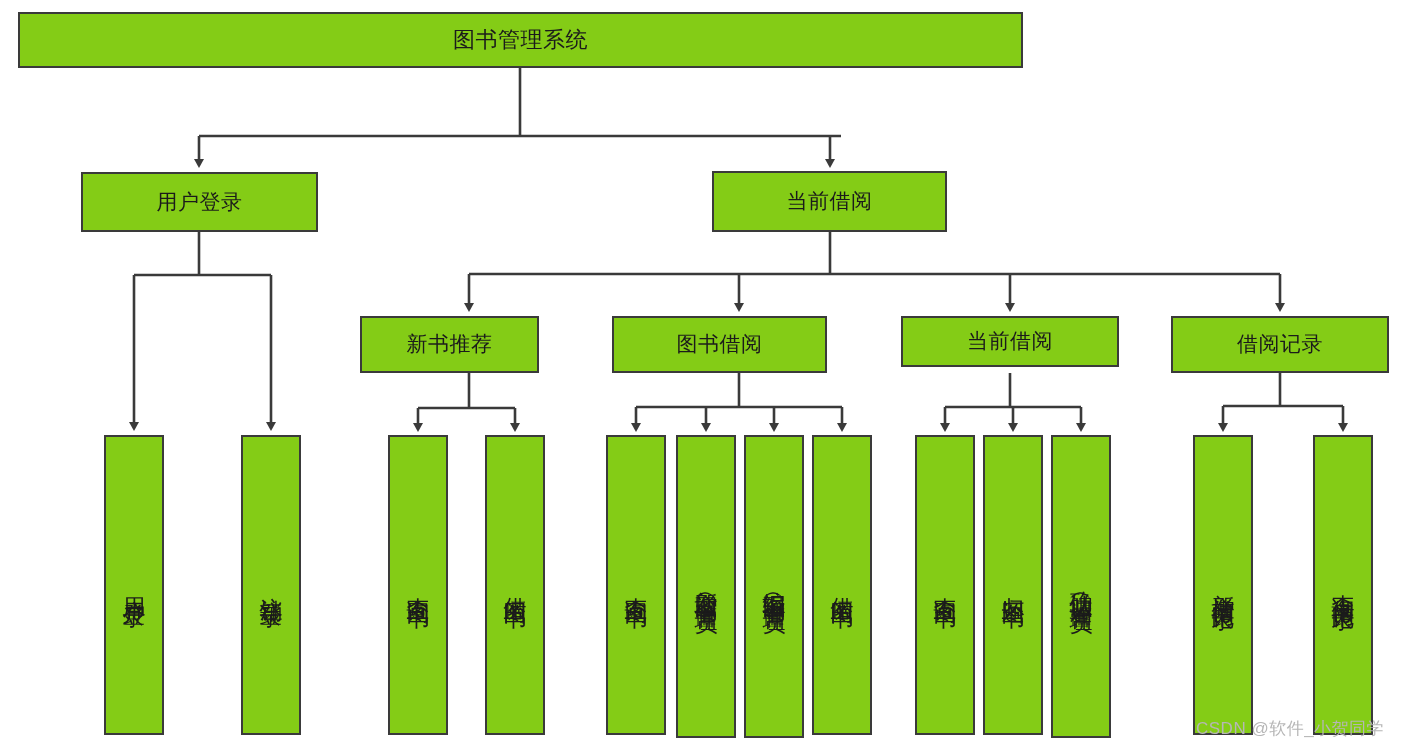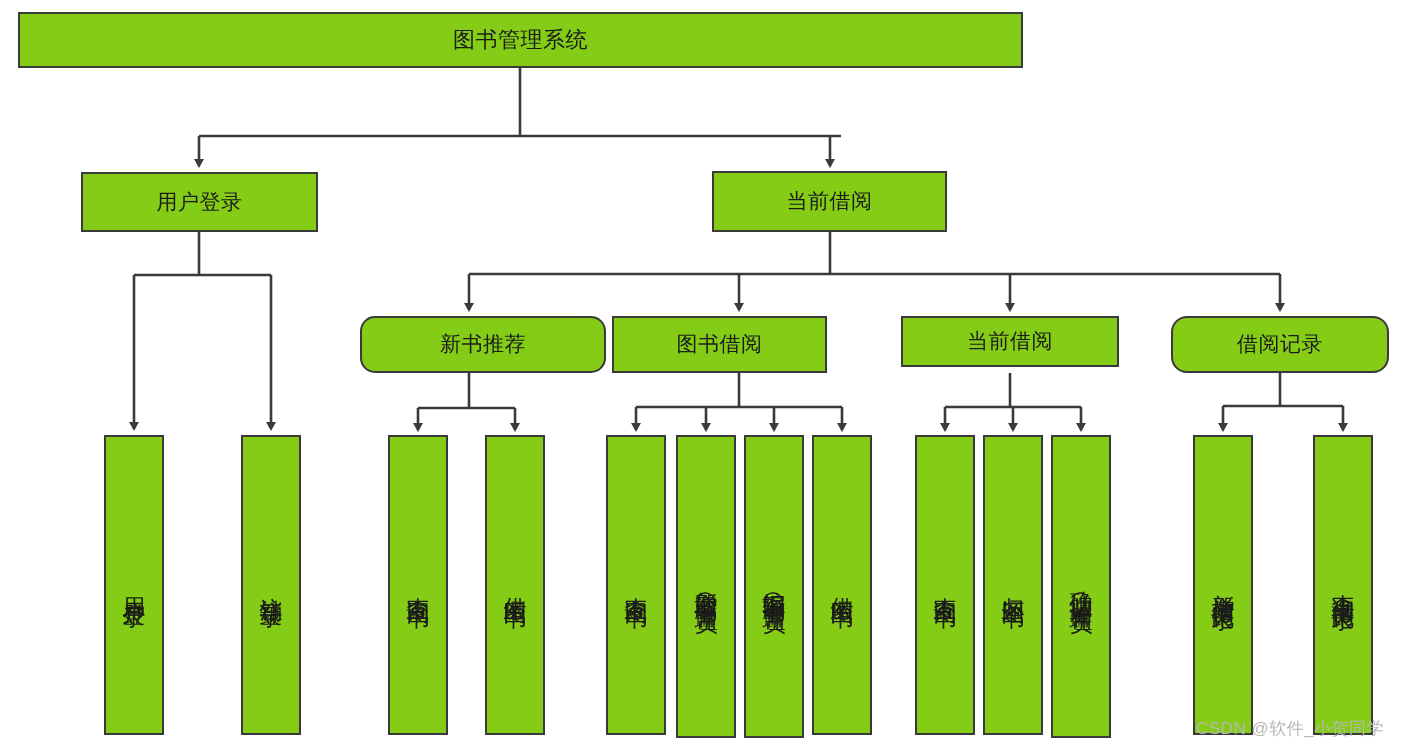--- a/index.html
+++ b/index.html
@@ -127,30 +127,30 @@
     <span class="label">图书管理系统</span>
   </div>
 
   <div class="node horiz" style="left:81px; top:172px; width:237px; height:60px;">
     <span class="label">用户登录</span>
   </div>
   <div class="node horiz" style="left:712px; top:171px; width:235px; height:61px;">
     <span class="label">当前借阅</span>
   </div>
 
-  <div class="node horiz" style="left:360px; top:316px; width:246px; height:57px;border-radius:15px;">
+  <div class="node horiz" style="left:360px; top:316px; width:179px; height:57px;">
     <span class="label">新书推荐</span>
   </div>
   <div class="node horiz" style="left:612px; top:316px; width:215px; height:57px;">
     <span class="label">图书借阅</span>
   </div>
   <div class="node horiz" style="left:901px; top:316px; width:218px; height:51px;">
     <span class="label">当前借阅</span>
   </div>
-  <div class="node horiz" style="left:1171px; top:316px; width:218px; height:57px;border-radius:16px;">
+  <div class="node horiz" style="left:1171px; top:316px; width:218px; height:57px;">
     <span class="label">借阅记录</span>
   </div>
 
   <div class="node vert" style="left:104px; top:435px; width:60px; height:300px;">
     <span class="label">用户登录</span>
   </div>
   <div class="node vert" style="left:241px; top:435px; width:60px; height:300px;">
     <span class="label">注销登录</span>
   </div>
   <div class="node vert" style="left:388px; top:435px; width:60px; height:300px;">

